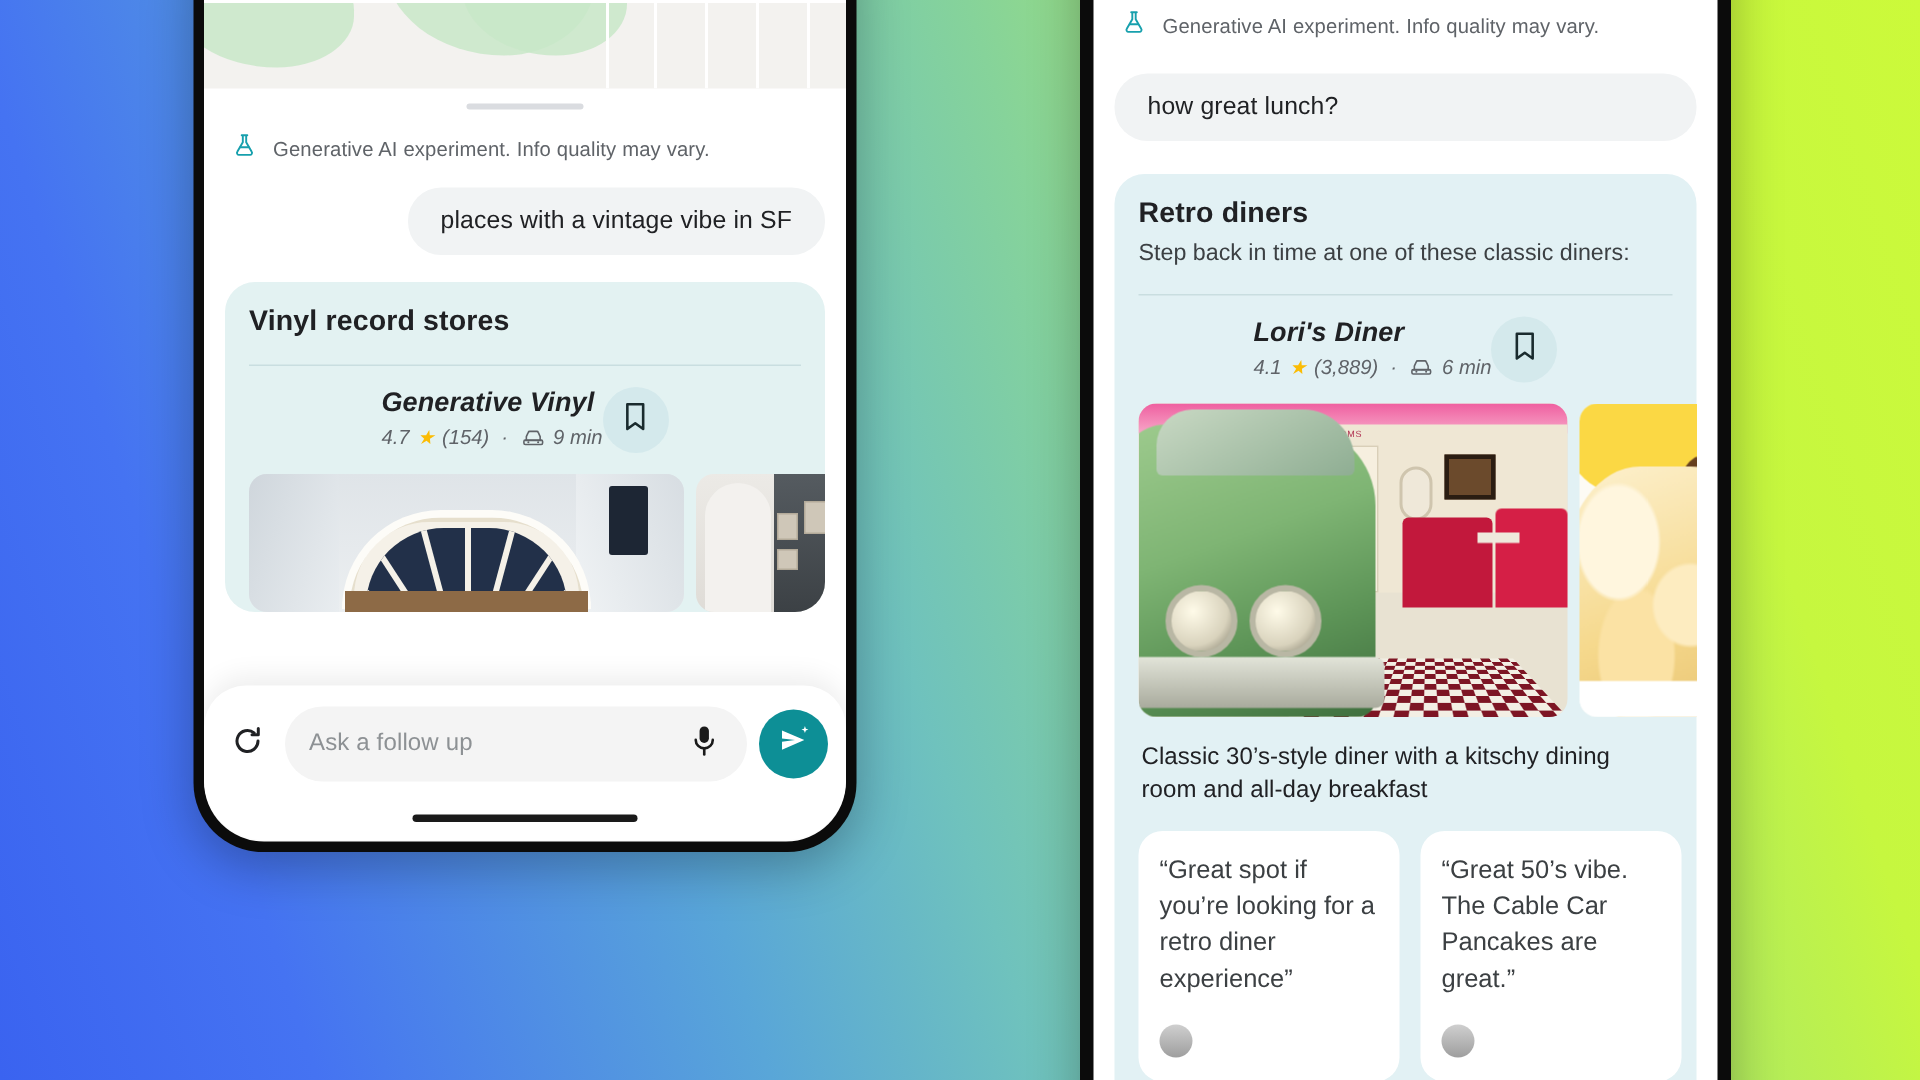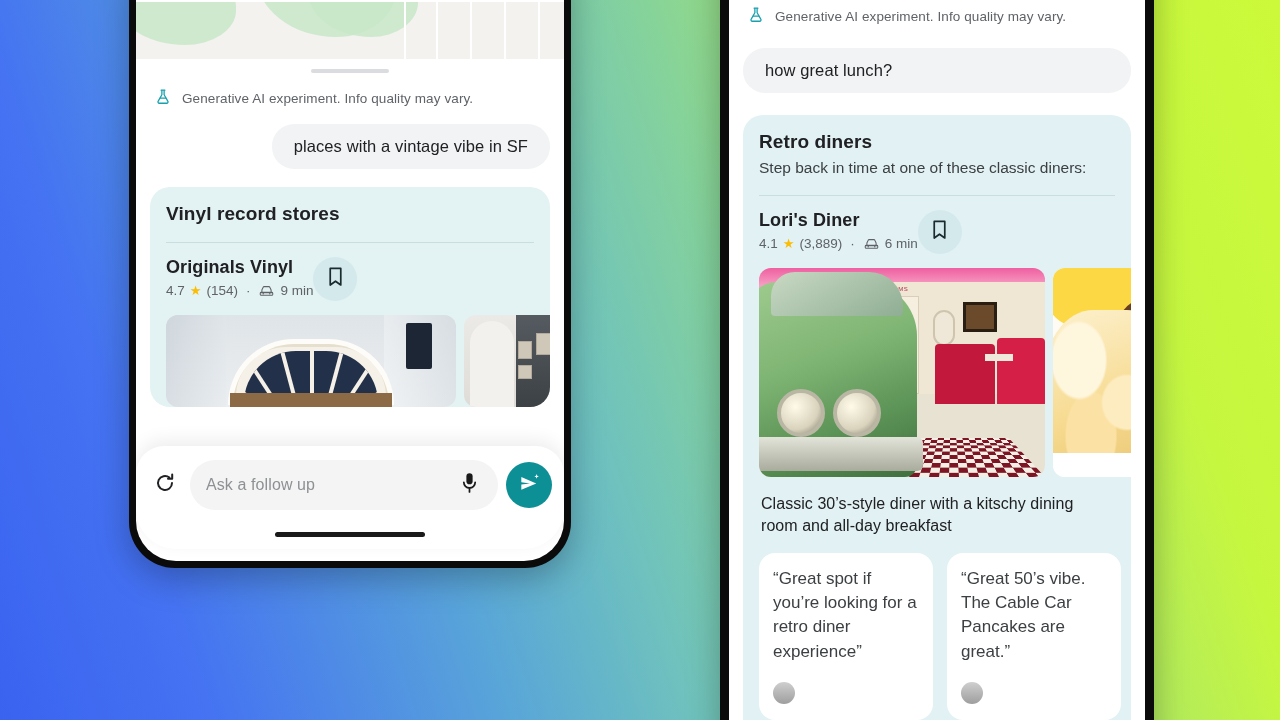--- a/index.html
+++ b/index.html
@@ -85,21 +85,21 @@
     background: #e3f2f2;
     border-radius: 20px;
     padding: 16px 16px 0 16px;
     overflow: hidden;
   }
   .ai-card.teal-light { background: #e2f1f4; }
   .card-title { font-size: 19px; font-weight: 700; color: #202124; letter-spacing: .1px; }
   .card-sub { font-size: 15.5px; color: #3c4043; margin-top: 4px; line-height: 1.36; }
   .divider { height: 1px; background: #c9dee0; margin: 17px 0 14px 0; }
 
-  .poi-head { display: flex; align-items: flex-start; justify-content: flex-start; }
+  .poi-head { display: flex; align-items: flex-start; justify-content: center; font-style: italic; }
   .poi-name { font-size: 18px; font-weight: 700; color: #202124; letter-spacing:.1px; }
   .poi-meta {
     display: flex; align-items: center; gap: 5px;
     font-size: 13.5px; color: #5f6368; margin-top: 5px;
   }
   .poi-meta .dot { margin: 0 3px; color: #5f6368; }
   .star { color: #fbbc04; font-size: 13px; }
   .bookmark-btn {
     width: 44px; height: 44px; border-radius: 50%;
     background: #d4e9ec; display:flex; align-items:center; justify-content:center;
@@ -198,21 +198,21 @@
     width: 174px; flex: 0 0 auto;
   }
   .quote-text { font-size: 17px; color: #3c4043; line-height: 1.42; }
   .quote-avatar {
     width: 22px; height: 22px; border-radius: 50%; margin-top: 18px;
     background: linear-gradient(#cfcfcf,#9e9e9e);
   }
 
   
   .followup-wrap {
-    position: absolute; left: 0; right: 0; bottom: 12px;
+    position: absolute; left: 0; right: 0; bottom: 1px;
     background: #ffffff; padding: 14px 12px 0 12px;
     border-radius: 28px 28px 40px 40px;
     box-shadow: 0 -6px 18px rgba(0,0,0,.07);
   }
   .followup {
     display: flex; align-items: center; gap: 8px;
   }
   .refresh-btn {
     width: 34px; height: 34px; flex: 0 0 auto;
     display:flex; align-items:center; justify-content:center; cursor:pointer;
@@ -270,21 +270,21 @@
     <div class="user-row">
       <div class="user-bubble">places with a vintage vibe in SF</div>
     </div>
 
     <div class="ai-card">
       <div class="card-title">Vinyl record stores</div>
       <div class="divider"></div>
 
       <div class="poi-head">
         <div>
-          <div class="poi-name">Originals Vinyl</div>
+          <div class="poi-name">Generative Vinyl</div>
           <div class="poi-meta">
             <span>4.7</span>
             <span class="star">★</span>
             <span>(154)</span>
             <span class="dot">·</span>
             <span>
               <svg width="17" height="13" viewBox="0 0 24 18" fill="none" style="display:block">
                 <path d="M4 12h16M5.5 12V8.4l1.8-4a1.4 1.4 0 0 1 1.3-.9h6.8a1.4 1.4 0 0 1 1.3.9l1.8 4V12" stroke="#5f6368" stroke-width="1.5" stroke-linejoin="round"></path>
                 <rect x="3.2" y="11.6" width="17.6" height="4.2" rx="1.3" stroke="#5f6368" stroke-width="1.5"></rect>
                 <circle cx="7.4" cy="13.7" r="1" fill="#5f6368"></circle>

